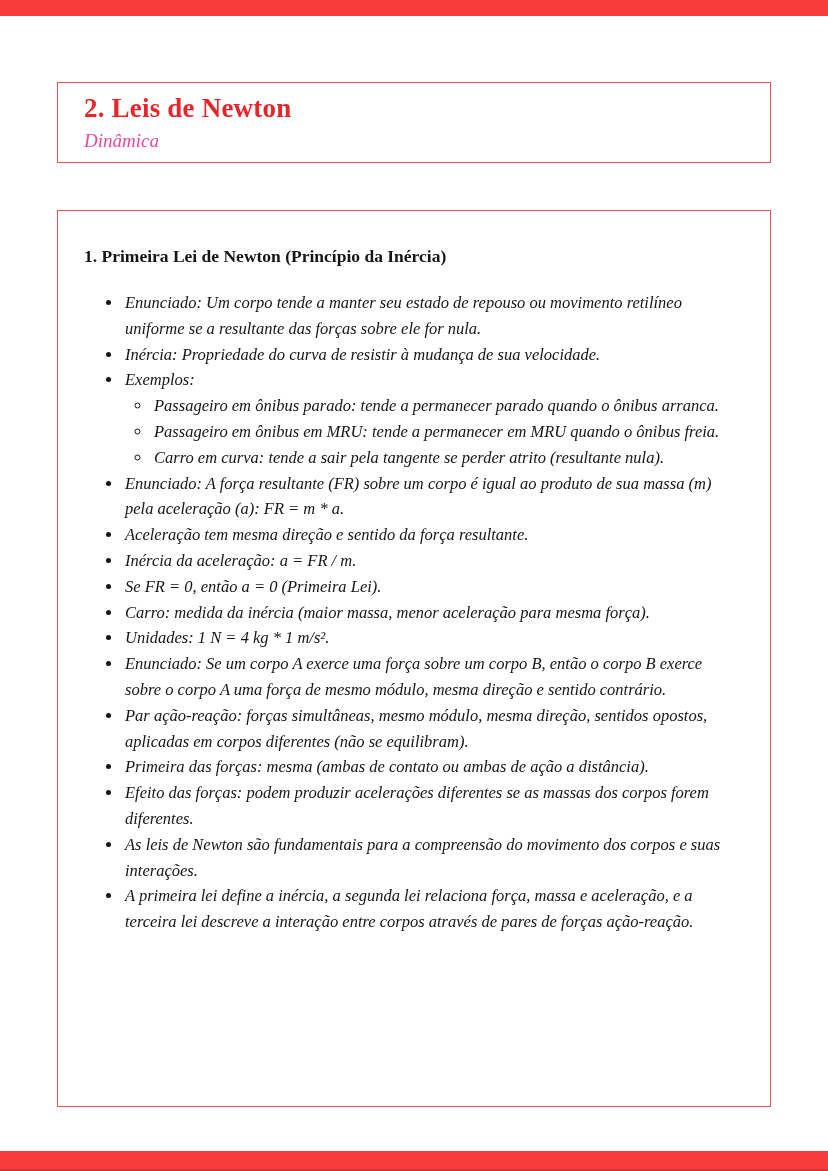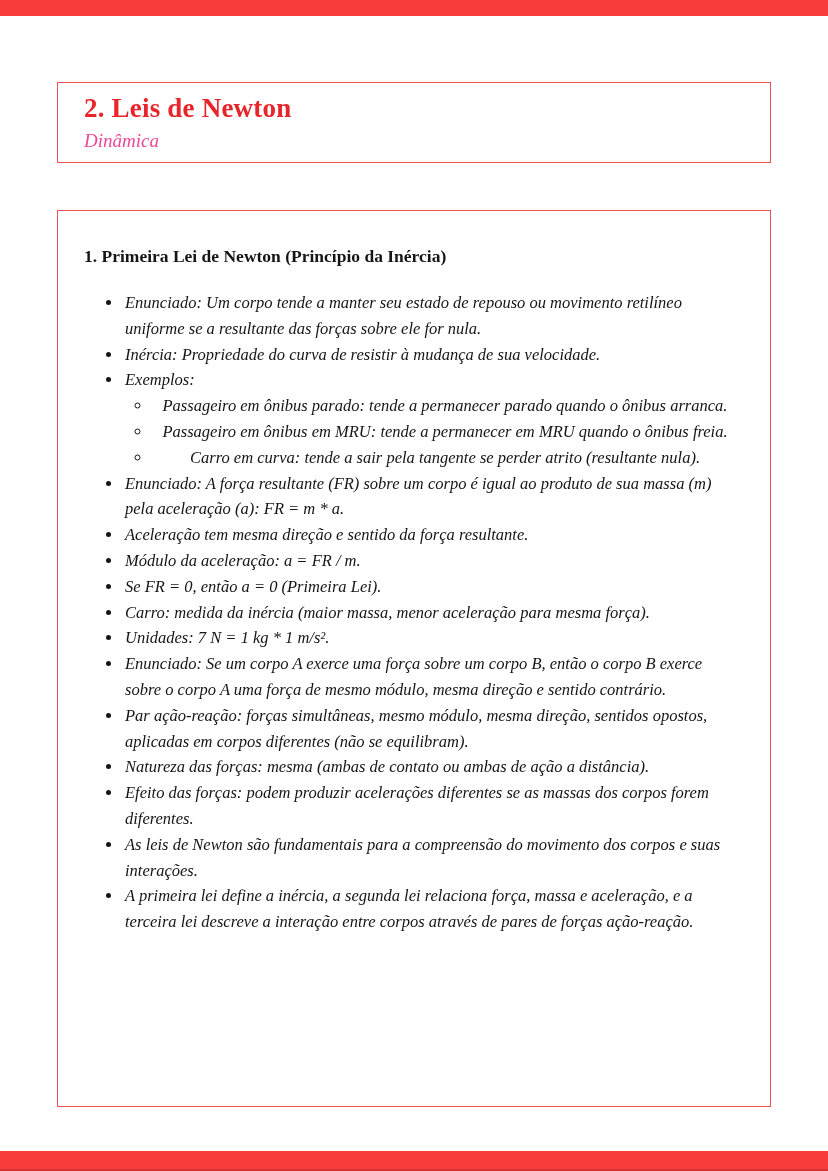--- a/index.html
+++ b/index.html
@@ -73,21 +73,21 @@
     font-style:italic;
   }
   ul.list > li{padding-left:2px;}
   ul.sublist{
     margin:0;
     padding:0 0 0 27px;
     list-style:circle outside;
     font-size:16.5px;
     line-height:25.8px;
   }
-  ul.sublist > li{padding-left:2px;text-align:center;}
+  ul.sublist > li{padding-left:2px;}
 </style>
 </head>
 <body>
 
 <div class="top-bar"></div>
 
 <div class="title-box">
   <div class="title">2. Leis de Newton</div>
   <div class="subtitle">Dinâmica</div>
 </div>
@@ -99,29 +99,29 @@
       <li>Inércia: Propriedade do curva de resistir à mudança de sua velocidade.</li>
       <li>Exemplos:<ul class="sublist">
           <li>Passageiro em ônibus parado: tende a permanecer parado quando o ônibus arranca.</li>
           <li>Passageiro em ônibus em MRU: tende a permanecer em MRU quando o ônibus freia.</li>
           <li>Carro em curva: tende a sair pela tangente se perder atrito (resultante nula).</li>
         </ul></li>
     </ul>
     <ul class="list">
       <li>Enunciado: A força resultante (FR) sobre um corpo é igual ao produto de sua massa (m) pela aceleração (a): FR = m * a.</li>
       <li>Aceleração tem mesma direção e sentido da força resultante.</li>
-      <li>Módulo da aceleração: a = FR / m.</li>
+      <li>Inércia da aceleração: a = FR / m.</li>
       <li>Se FR = 0, então a = 0 (Primeira Lei).</li>
       <li>Carro: medida da inércia (maior massa, menor aceleração para mesma força).</li>
-      <li>Unidades: 7 N = 1 kg * 1 m/s².</li>
+      <li>Unidades: 1 N = 4 kg * 1 m/s².</li>
     </ul>
     <ul class="list">
       <li>Enunciado: Se um corpo A exerce uma força sobre um corpo B, então o corpo B exerce sobre o corpo A uma força de mesmo módulo, mesma direção e sentido contrário.</li>
       <li>Par ação-reação: forças simultâneas, mesmo módulo, mesma direção, sentidos opostos, aplicadas em corpos diferentes (não se equilibram).</li>
-      <li>Natureza das forças: mesma (ambas de contato ou ambas de ação a distância).</li>
+      <li>Primeira das forças: mesma (ambas de contato ou ambas de ação a distância).</li>
       <li>Efeito das forças: podem produzir acelerações diferentes se as massas dos corpos forem diferentes.</li>
     </ul>
     <ul class="list">
       <li>As leis de Newton são fundamentais para a compreensão do movimento dos corpos e suas interações.</li>
       <li>A primeira lei define a inércia, a segunda lei relaciona força, massa e aceleração, e a terceira lei descreve a interação entre corpos através de pares de forças ação-reação.</li>
     </ul>
   </div>
 
 <div class="bottom-bar"></div>
 

